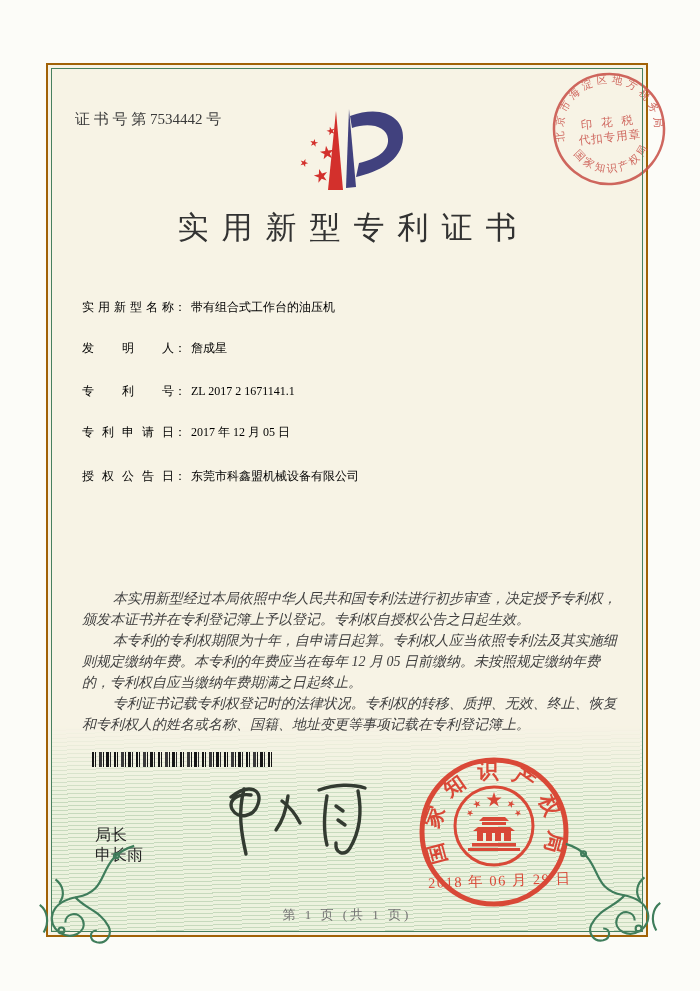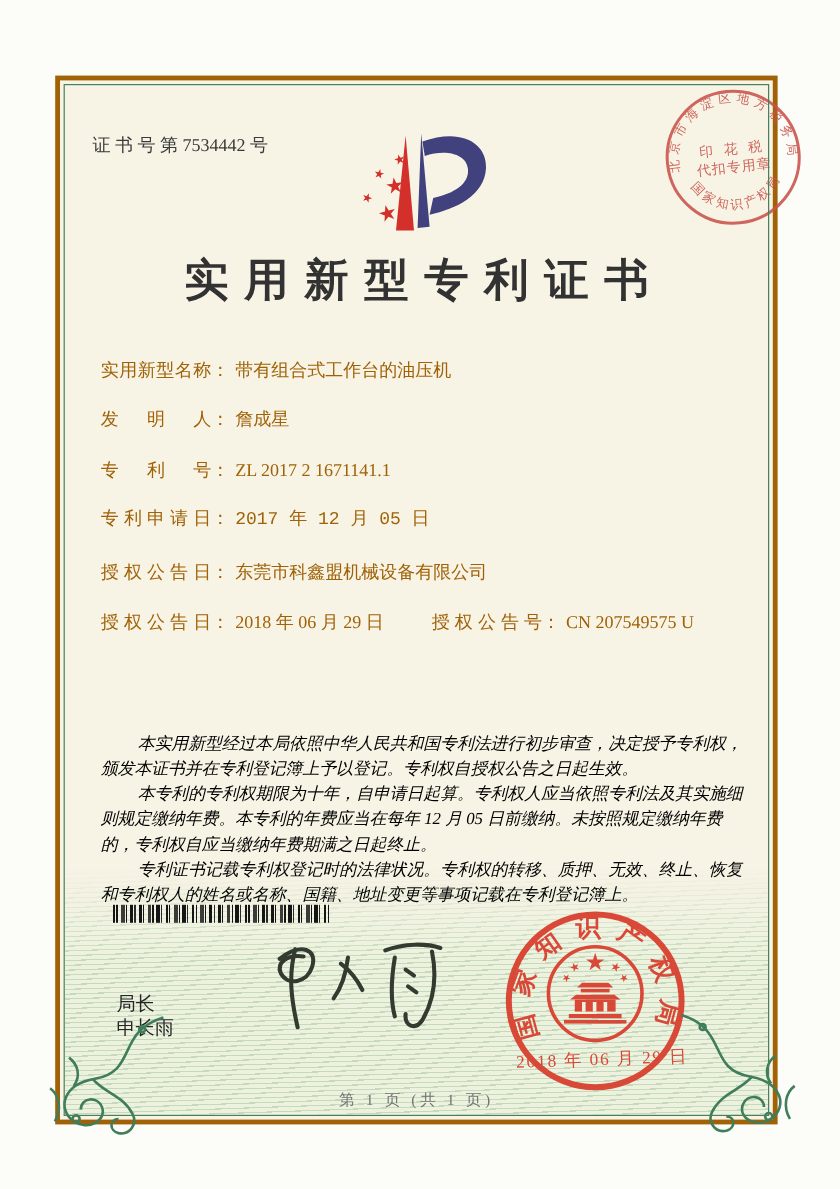--- a/index.html
+++ b/index.html
@@ -1,41 +1,41 @@
 <!DOCTYPE html>
 <html><head>
 <meta charset="utf-8">
 <style>
   html,body{margin:0;padding:0;}
   body{width:700px;height:991px;background:#ffffff;}
   .page{position:relative;width:700px;height:991px;background:#fcfcf8;
         font-family:"Liberation Serif","DejaVu Serif",serif;color:#2e2e2e;overflow:hidden;}
   .frame{position:absolute;left:46px;top:63px;width:602px;height:874px;box-sizing:border-box;
-         background:#f7f3e5;border:4px solid #a16207;}
+         background:#f7f3e5;border:2px solid #a16207;}
   .frame::after{content:"";position:absolute;inset:3px;border:1px solid #47805f;pointer-events:none;}
   .waves{position:absolute;left:4px;right:4px;bottom:4px;height:205px;
          background-color:#ecf2de;
          background-image:repeating-linear-gradient(178deg,rgba(118,165,118,.32) 0 1px,rgba(255,255,255,0) 1px 4px);
          -webkit-mask-image:linear-gradient(180deg,transparent 0,#000 75px);
          mask-image:linear-gradient(180deg,transparent 0,#000 75px);}
   .certno{position:absolute;left:27px;top:45px;font-size:15px;color:#3a3a3a;}
   .title{position:absolute;left:0;top:142px;width:100%;text-align:center;
-         font-size:37px;font-weight:700;letter-spacing:13px;padding-left:13px;box-sizing:border-box;color:#323232;}
+         font-size:31px;font-weight:400;letter-spacing:13px;padding-left:13px;box-sizing:border-box;color:#323232;}
   .logo{position:absolute;left:242px;top:35px;}
-  .fields{position:absolute;left:34px;top:232px;width:545px;font-size:15px;line-height:20px;color:#a16207;}
+  .fields{position:absolute;left:34px;top:232px;width:545px;font-size:12px;line-height:20px;color:#000000;}
   .frow{margin:0 0 21px 0;white-space:nowrap;}
   .frow.g23{margin-bottom:23px;}
-  .frow.g24{margin-bottom:24px;font-family:Liberation Mono, monospace;}
+  .frow.g24{margin-bottom:24px;}
   .frow.addr{line-height:19px;margin-bottom:7px;white-space:normal;}
   .flabel{display:inline-block;width:92px;text-align:justify;text-align-last:justify;vertical-align:top;}
   .fval{margin-left:5px;}
   .addr2{padding-left:112px;}
   .grp2{margin-left:40px;}
   .paras{position:absolute;left:34px;top:523px;width:540px;font-size:14px;line-height:21px;
-         font-style:italic;color:#000000;margin-top:20px;}
+         font-style:italic;color:#404040;}
   .paras p{margin:0;text-indent:2.2em;}
   .barcode{position:absolute;left:44px;top:687px;width:181px;height:15px;
            background:repeating-linear-gradient(90deg,#151515 0 2px,rgba(0,0,0,0) 2px 3px,#151515 3px 4px,rgba(0,0,0,0) 4px 7px,#3a3a3a 7px 10px,rgba(0,0,0,0) 10px 11px,#151515 11px 12px,rgba(0,0,0,0) 12px 14px,#151515 14px 17px,rgba(0,0,0,0) 17px 18px,#2a2a2a 18px 19px,rgba(0,0,0,0) 19px 22px);}
   .signer-title{position:absolute;left:47px;top:760px;font-size:16px;color:#262626;font-family:"Liberation Sans","DejaVu Sans",sans-serif;}
   .signer-name{position:absolute;left:47px;top:780px;font-size:16px;color:#262626;font-family:"Liberation Sans","DejaVu Sans",sans-serif;}
   .sig{position:absolute;left:162px;top:705px;}
   .sealwrap{position:absolute;left:354px;top:677px;}
   .stampwrap{position:absolute;left:497px;top:-7px;}
   .flourish{position:absolute;}
   .fl-bl{left:-22px;top:775px;}
@@ -93,23 +93,20 @@
         <span class="flabel">发明人</span><span>：</span><span class="fval">詹成星</span>
       </div>
       <div class="frow">
         <span class="flabel">专利号</span><span>：</span><span class="fval">ZL 2017 2 1671141.1</span>
       </div>
       <div class="frow g24">
         <span class="flabel">专利申请日</span><span>：</span><span class="fval">2017 年 12 月 05 日</span>
       </div>
       <div class="frow">
         <span class="flabel">授权公告日</span><span>：</span><span class="fval">东莞市科鑫盟机械设备有限公司</span>
-      </div>
-      <div class="frow">
-        <span class="flabel">授权公告日</span><span>：</span><span class="fval">2018 年 06 月 29 日</span><span class="grp2"><span class="flabel">授权公告号</span><span>：</span><span class="fval">CN 207549575 U</span></span>
       </div>
     </div>
 
     <div class="paras">
       <p>本实用新型经过本局依照中华人民共和国专利法进行初步审查，决定授予专利权，颁发本证书并在专利登记簿上予以登记。专利权自授权公告之日起生效。</p>
       <p>本专利的专利权期限为十年，自申请日起算。专利权人应当依照专利法及其实施细则规定缴纳年费。本专利的年费应当在每年 12 月 05 日前缴纳。未按照规定缴纳年费的，专利权自应当缴纳年费期满之日起终止。</p>
       <p>专利证书记载专利权登记时的法律状况。专利权的转移、质押、无效、终止、恢复和专利权人的姓名或名称、国籍、地址变更等事项记载在专利登记簿上。</p>
     </div>
 
     <div class="barcode"></div>

